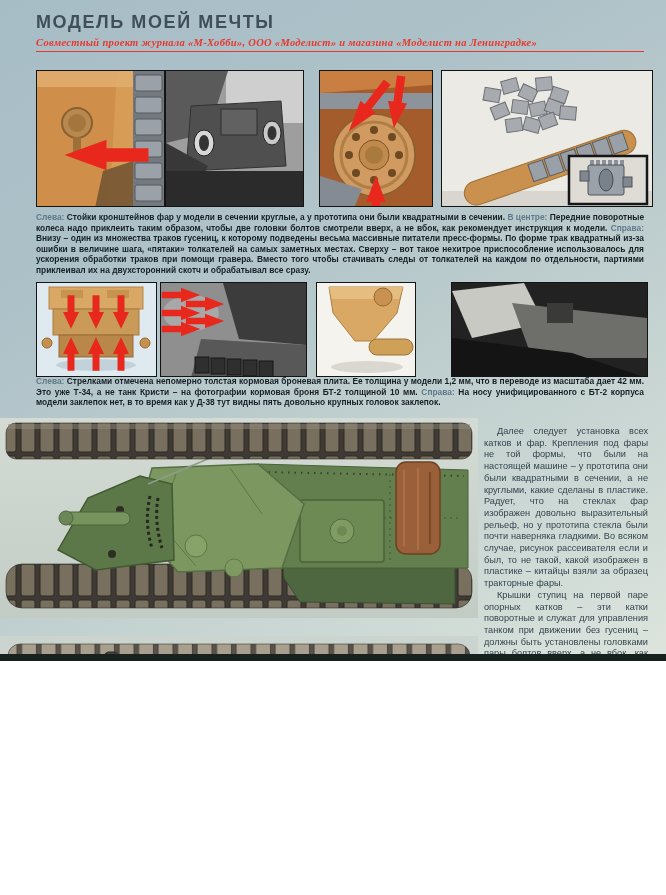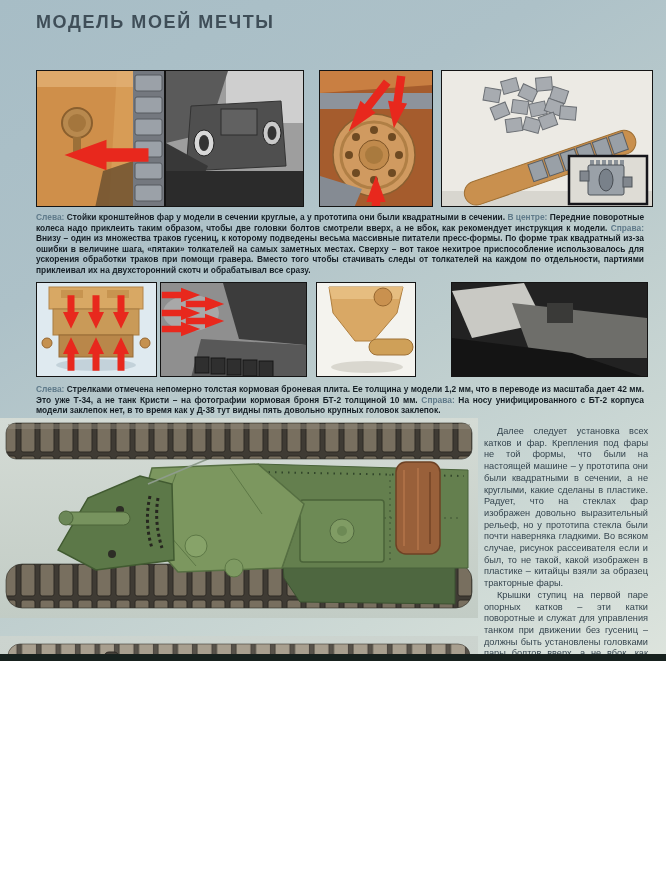--- a/index.html
+++ b/index.html
@@ -27,21 +27,21 @@
   figure{margin:0; border:1px solid #141414; background:#888; overflow:hidden;}
   figure svg{display:block;}
   .r1a{width:127px;} .r1b{width:137px;} .r1c{width:112px; margin-left:15px;} .r1d{width:210px; margin-left:8px;}
   .r2a{width:119px;} .r2b{width:145px; margin-left:3px;} .r2c{width:98px; margin-left:9px;} .r2d{width:195px; margin-left:35px;}
   
   .caption{
     position:absolute; left:36px; width:608px; margin:0;
     font-size:8.4px; line-height:10.5px; font-weight:700; color:#161f26;
     text-align:justify;
   }
-  .cap1{top:212px;} .cap2{top:384px;}
+  .cap1{top:212px;} .cap2{top:376px;}
   .caption .lead{color:#5f7a8a; font-weight:700;}
   .caption .lead::after{content:" ";}
   .caption .seg::after{content:" ";}
   
   .bigphoto{position:absolute; left:0; border:none; background:none;}
   .big1{top:418px; width:478px; height:200px;}
   .big2{top:636px; width:478px; height:222px;}
   
   .article{
     position:absolute; left:484px; top:426px; width:164px; height:452px; overflow:hidden;
@@ -62,20 +62,21 @@
 
 <div class="page">
 
   <svg width="0" height="0" style="position:absolute" aria-hidden="true">
     <defs>
         <polygon id="arr" points="-7,-34 7,-34 7,-10 16,-10 0,14 -16,-10 -7,-10"></polygon>
       </defs>
   </svg>
 
   <h1 class="title">МОДЕЛЬ МОЕЙ МЕЧТЫ</h1>
+  <div class="subtitle">Совместный проект журнала «М-Хобби», ООО «Моделист» и магазина «Моделист на Ленинградке»</div>
 
   <div class="row row1">
     <figure class="r1a">
       <svg viewBox="0 0 127 137" width="127" height="137">
         <rect width="127" height="137" fill="#d79c56"></rect>
         <polygon points="0,0 80,0 72,137 0,137" fill="#cf8f4a"></polygon>
         <rect x="0" y="0" width="127" height="16" fill="#e3b277" opacity=".75"></rect>
         <rect x="96" y="0" width="31" height="137" fill="#74787f"></rect>
         <g stroke="#565a60" fill="#9ba1a8">
           <rect x="98" y="4" width="27" height="16" rx="2"></rect>

